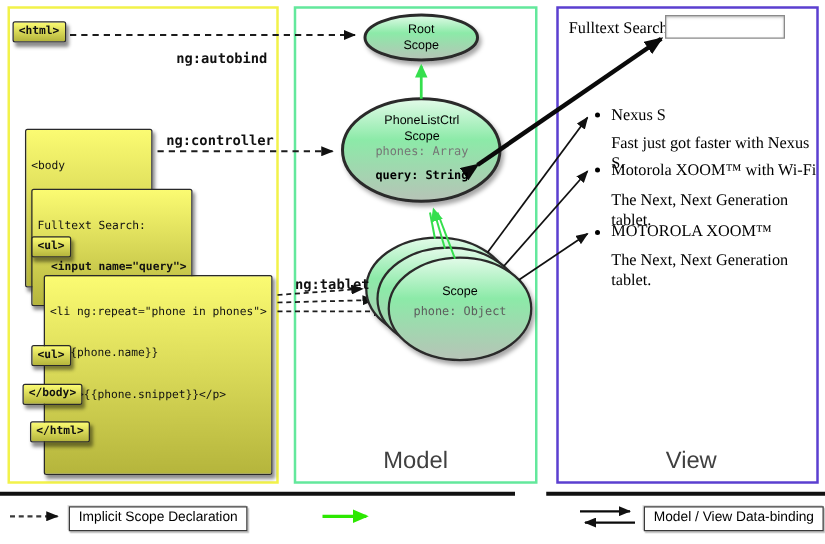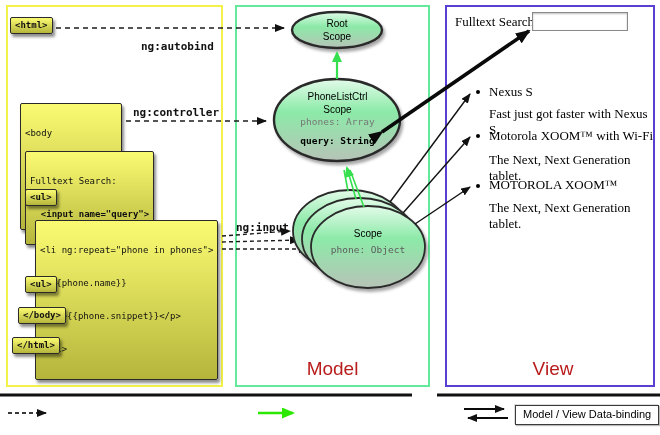--- a/index.html
+++ b/index.html
@@ -1,19 +1,19 @@
 <!DOCTYPE html>
 <html><head>
 <meta charset="utf-8">
 <style>
   html,body{margin:0;padding:0;background:#fff;}
   #stage{position:relative;width:660px;height:435px;background:#fff;overflow:hidden;
          font-family:"Liberation Sans",sans-serif;}
   .col{position:absolute;top:5px;height:378px;background:#fff;}
-  .col-label{position:absolute;top:358px;text-align:center;font-size:19px;color:#b91c1c;}
+  .col-label{position:absolute;top:358px;text-align:center;font-size:19px;color:#404040;}
   svg.overlay{position:absolute;left:0;top:0;width:660px;height:435px;pointer-events:none;}
   .code-box{position:absolute;background:linear-gradient(#fbfb72,#b5b53c);
             border:1.5px solid #2a2a2a;border-radius:2px;
             box-shadow:2px 3px 3px rgba(0,0,0,.45);
             font-family:"DejaVu Sans Mono",monospace;font-size:9px;line-height:11px;
             color:#111;padding:2px 4px;white-space:pre;z-index:3;}
   .code-box.tag{font-weight:bold;}
   .ng-label{position:absolute;font-family:"DejaVu Sans Mono",monospace;font-weight:bold;
             font-size:11px;color:#111;z-index:3;}
   .scope-text{position:absolute;text-align:center;z-index:4;color:#000;}
@@ -111,25 +111,25 @@
 
   <div class="code-box" style="left:35px;top:220px;">
     <div>&lt;li ng:repeat="phone in phones"&gt;</div>
     <div>  {{phone.name}}</div>
     <div>  &lt;p&gt;{{phone.snippet}}&lt;/p&gt;</div>
     <div>&lt;/li&gt;</div>
   </div>
 
   <div class="code-box tag" style="left:25px;top:276px;">&lt;ul&gt;</div>
   <div class="code-box tag" style="left:18px;top:307px;">&lt;/body&gt;</div>
-  <div class="code-box tag" style="left:12px;top:337px;">&lt;/html&gt;</div>
+  <div class="code-box tag" style="left:24px;top:337px;">&lt;/html&gt;</div>
 
   <div class="ng-label" style="left:141px;top:13px;margin-top:27px;">ng:autobind</div>
   <div class="ng-label" style="left:133px;top:106px;">ng:controller</div>
-  <div class="ng-label" style="left:236px;top:221px;">ng:input</div>
+  <div class="ng-label" style="left:236px;top:221px;">ng:tablet</div>
 
   <div class="scope-text" style="left:297px;top:17px;width:80px;">
     <div class="scope-name">Root</div>
     <div class="scope-name">Scope</div>
   </div>
 
   <div class="scope-text" style="left:275px;top:90px;width:125px;">
     <div class="scope-name">PhoneListCtrl</div>
     <div class="scope-name">Scope</div>
     <div class="scope-prop" style="color:#767676;">phones: Array</div>
@@ -153,15 +153,16 @@
   <div class="view-text" style="left:489px;top:152px;">The Next, Next Generation tablet.</div>
 
   <div class="bullet-dot" style="left:476px;top:184px;"></div>
   <div class="view-text" style="left:489px;top:177px;">MOTOROLA XOOM™</div>
   <div class="view-text" style="left:489px;top:200px;">The Next, Next Generation tablet.</div>
 
   <div class="col-label" style="left:6px;width:217px;">Template</div>
   <div class="col-label" style="left:235px;width:195px;">Model</div>
   <div class="col-label" style="left:445px;width:216px;">View</div>
 
+  <div class="legend-box" style="left:55px;">Implicit Scope Declaration</div>
   <div class="legend-box" style="left:515px;text-align:right;">Model / View Data-binding</div>
 
 </div>
 
 </body></html>

